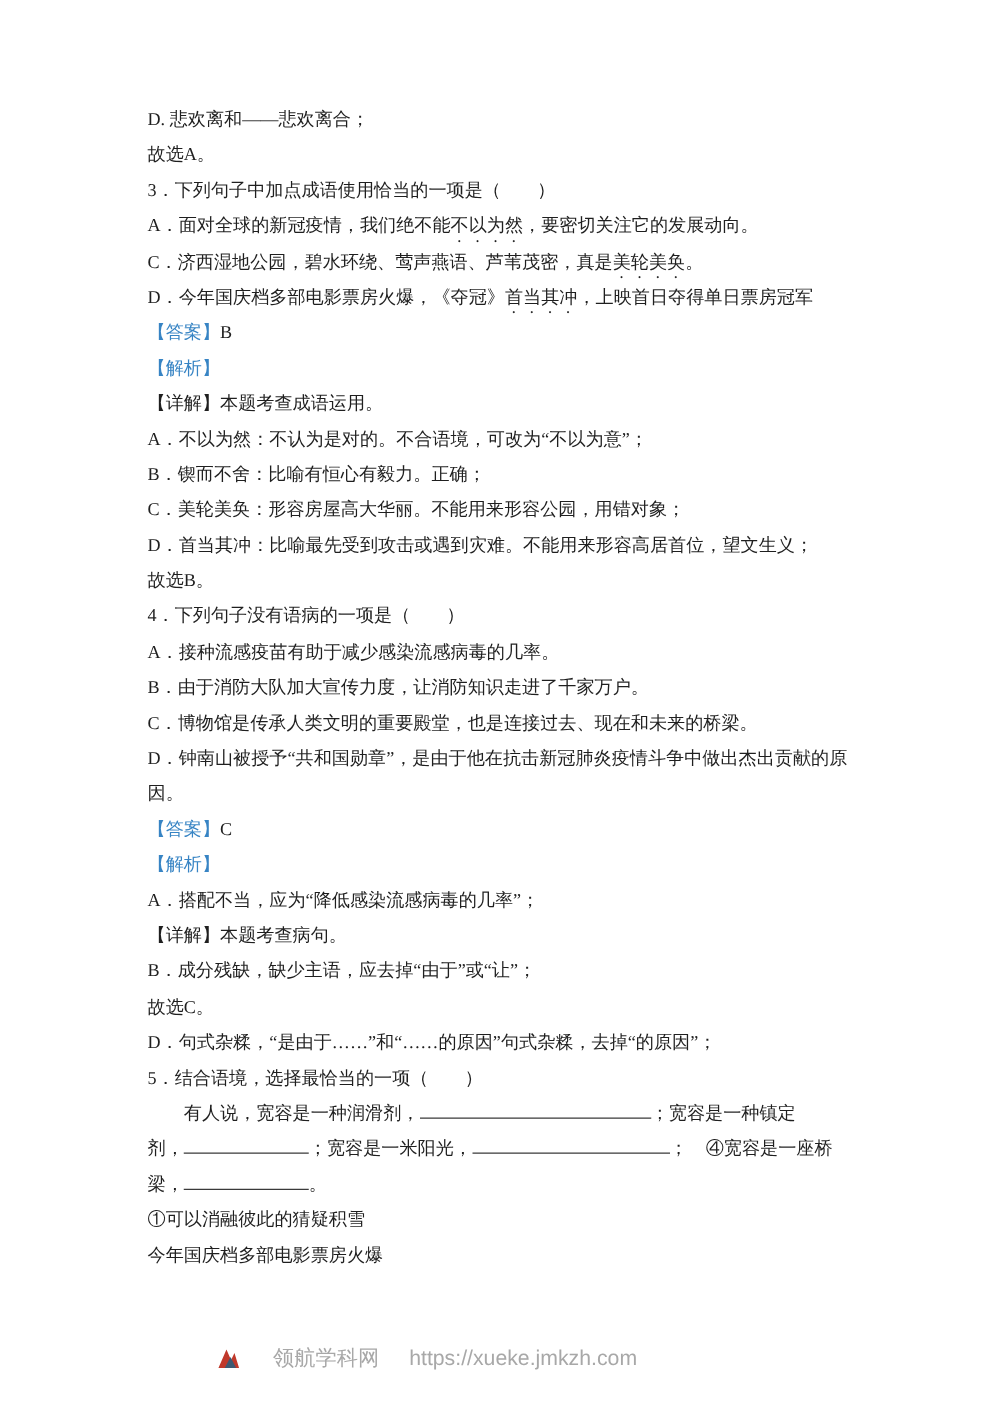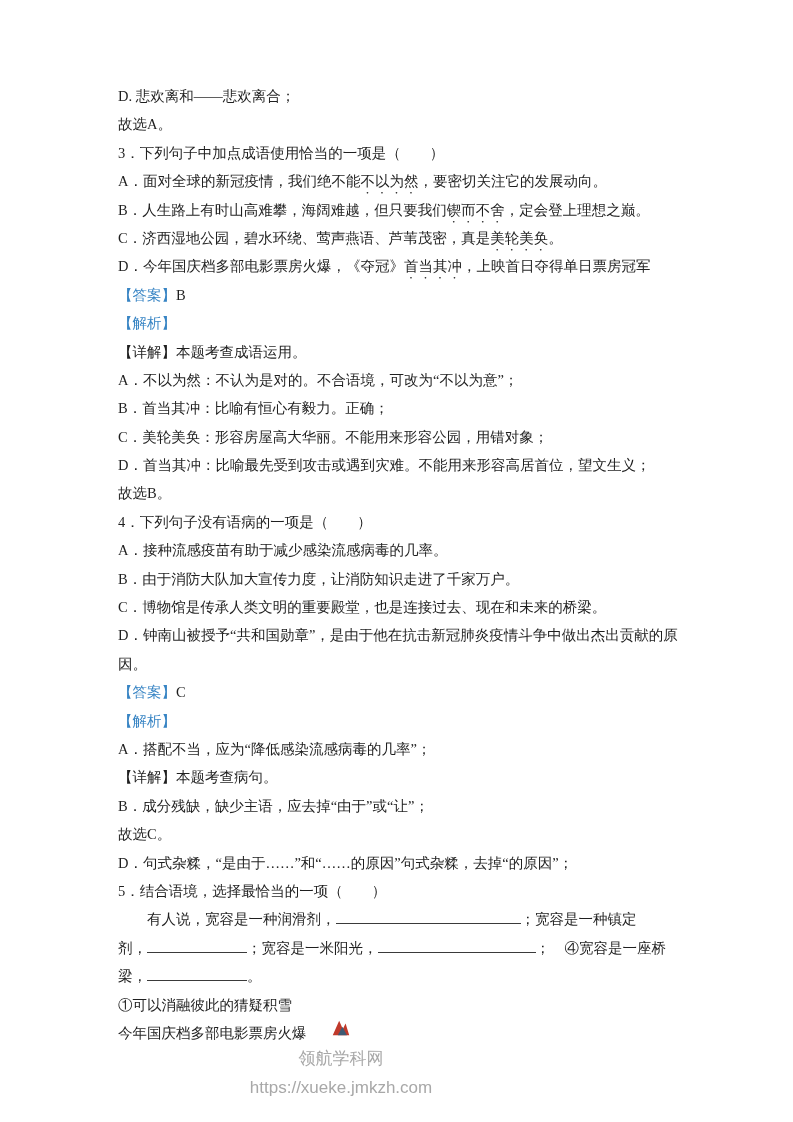--- a/index.html
+++ b/index.html
@@ -45,45 +45,43 @@
     vertical-align: baseline;
   }
   .footer {
     position: absolute;
     left: 0;
     right: 0;
     bottom: 24px;
     display: flex;
     justify-content: center;
     align-items: center;
-    gap: 8px;
+    gap: 24px;
     font-family: "Liberation Sans", "DejaVu Sans", sans-serif;
     font-size: 17px;
     color: #a8a8a8;
-    flex-direction: column;
   }
   .footer .logo { display: inline-flex; align-items: center; }
 </style>
 </head>
 <body>
 
 <div class="page">
   <div class="doc">
       <div class="line"><span class="seg">D. 悲欢离和——悲欢离合；</span></div>
       <div class="line"><span class="seg">故选A。</span></div>
       <div class="line"><span class="seg">3．下列句子中加点成语使用恰当的一项是（　　）</span></div>
       <div class="line"><span class="seg">A．面对全球的新冠疫情，我们绝不能</span><span class="seg dots">不以为然</span><span class="seg">，要密切关注它的发展动向。</span></div>
-      <div class="line"><span class="seg">B．人生路上有时山高难攀，海阔难越，但只要我们</span><span class="seg dots">锲而不舍</span><span class="seg">，定会登上理想之巅。</span></div>
       <div class="line"><span class="seg">C．济西湿地公园，碧水环绕、莺声燕语、芦苇茂密，真是</span><span class="seg dots">美轮美奂</span><span class="seg">。</span></div>
       <div class="line"><span class="seg">D．今年国庆档多部电影票房火爆，《夺冠》</span><span class="seg dots">首当其冲</span><span class="seg">，上映首日夺得单日票房冠军</span></div>
       <div class="line"><span class="seg blue">【答案】</span><span class="seg">B</span></div>
       <div class="line"><span class="seg blue">【解析】</span></div>
       <div class="line"><span class="seg">【详解】本题考查成语运用。</span></div>
       <div class="line"><span class="seg">A．不以为然：不认为是对的。不合语境，可改为“不以为意”；</span></div>
-      <div class="line"><span class="seg">B．首当其冲：比喻有恒心有毅力。正确；</span></div>
+      <div class="line"><span class="seg">B．锲而不舍：比喻有恒心有毅力。正确；</span></div>
       <div class="line"><span class="seg">C．美轮美奂：形容房屋高大华丽。不能用来形容公园，用错对象；</span></div>
       <div class="line"><span class="seg">D．首当其冲：比喻最先受到攻击或遇到灾难。不能用来形容高居首位，望文生义；</span></div>
       <div class="line"><span class="seg">故选B。</span></div>
       <div class="line"><span class="seg">4．下列句子没有语病的一项是（　　）</span></div>
       <div class="line"><span class="seg">A．接种流感疫苗有助于减少感染流感病毒的几率。</span></div>
       <div class="line"><span class="seg">B．由于消防大队加大宣传力度，让消防知识走进了千家万户。</span></div>
       <div class="line"><span class="seg">C．博物馆是传承人类文明的重要殿堂，也是连接过去、现在和未来的桥梁。</span></div>
       <div class="line"><span class="seg">D．钟南山被授予“共和国勋章”，是由于他在抗击新冠肺炎疫情斗争中做出杰出贡献的原</span></div>
       <div class="line"><span class="seg">因。</span></div>
       <div class="line"><span class="seg blue">【答案】</span><span class="seg">C</span></div>

